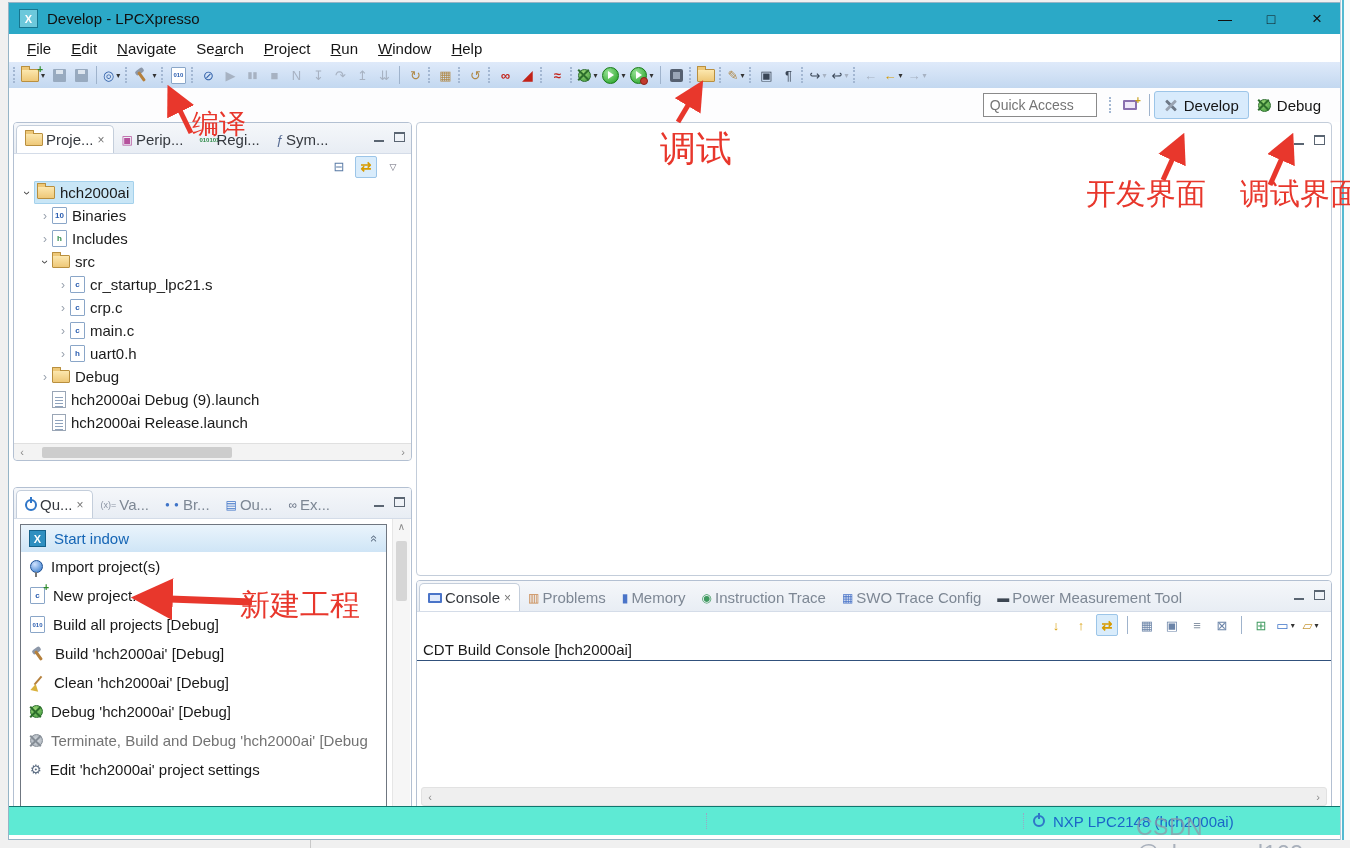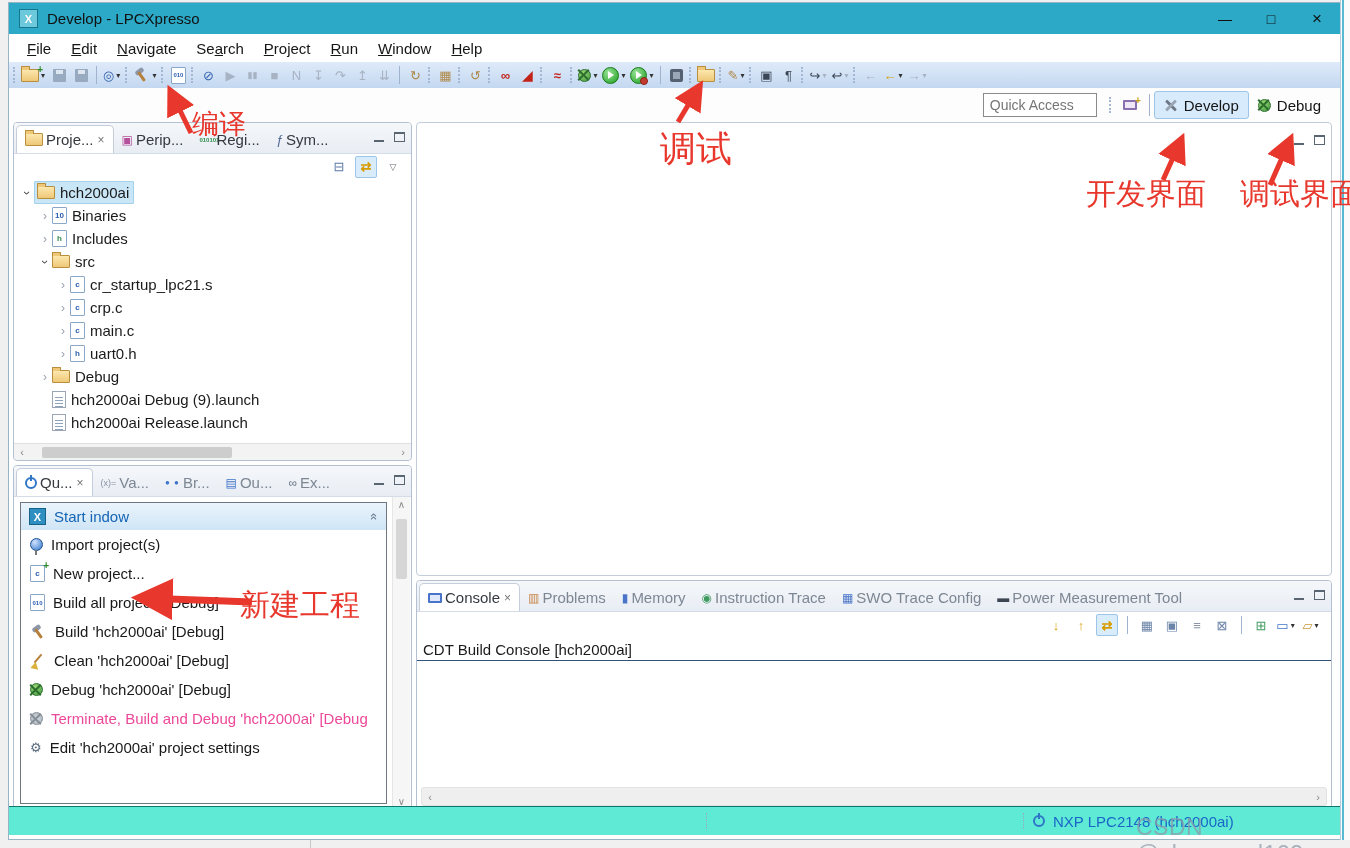--- a/index.html
+++ b/index.html
@@ -78,21 +78,21 @@
            display:flex;flex-direction:column;align-items:center;justify-content:space-between;padding:2px 0}
   .varr{color:#8a8a8a;font-size:10px}
   .vthumb{position:absolute;left:3px;top:22px;width:11px;height:60px;background:#d6d6d6;border-radius:2px}
   
   .qs-box{position:absolute;left:6px;top:36px;right:24px;bottom:6px;border:1px solid #6f7680;background:#fff;overflow:hidden}
   .qs-head{height:27px;background:linear-gradient(#eaf4fc,#cfe5f6);display:flex;align-items:center;gap:8px;
            padding:0 8px;color:#1565b5;font-size:15px}
   .qs-head .applogo{margin:0;background:#2f8fc0;border-color:#14618a;width:15px;height:15px}
   .qs-collapse{margin-left:auto;color:#5a6b80;transform:rotate(90deg);font-size:13px}
   .qs-item{height:29px;display:flex;align-items:center;gap:8px;padding:0 9px;font-size:15px;color:#191919;white-space:nowrap}
-  .qs-item.off{color:#ec4899}
+  .qs-item.off{color:#737373}
   
   .con-label{height:22px;display:flex;align-items:center;padding-left:6px;font-size:15px;color:#1a1a1a;
              border-bottom:1px solid #31517c}
   .cbar{height:26px;display:flex;align-items:center;justify-content:flex-end;gap:5px;padding-right:10px}
   
   .statusbar{position:absolute;left:0;right:0;bottom:4px;height:28px;background:#5eead4;border-top:1px solid #0f766e;
              display:flex;align-items:center;font-size:15px}
   .sdot{height:16px;border-left:1px dotted #9aa6c4;position:absolute;top:6px}
   .dev-text{color:#1a66c8;margin-left:8px}
   
@@ -419,21 +419,21 @@
         <span class="lbl">hch2000ai Release.launch</span>
       </div>
     </div>
     <div class="hscroll">
       <span class="harr">‹</span>
       <span class="hthumb" style="width:190px;margin-left:12px"></span>
       <span class="harr" style="margin-left:auto">›</span>
     </div>
   </div>
 
-  <div class="view" style="left:4px;top:462px;width:399px;height:346px">
+  <div class="view" style="left:4px;top:484px;width:399px;height:346px">
     <div class="tabrow">
       <span class="tab active">
         <span class="pwr"></span>
         <span>Qu...</span>
         <span class="closex">×</span>
       </span>
       <span class="tab dim">
         <span class="tinytxt">(x)=</span>
         <span>Va...</span>
       </span>

